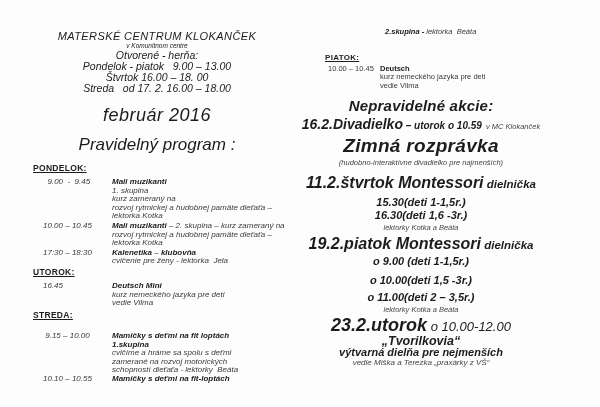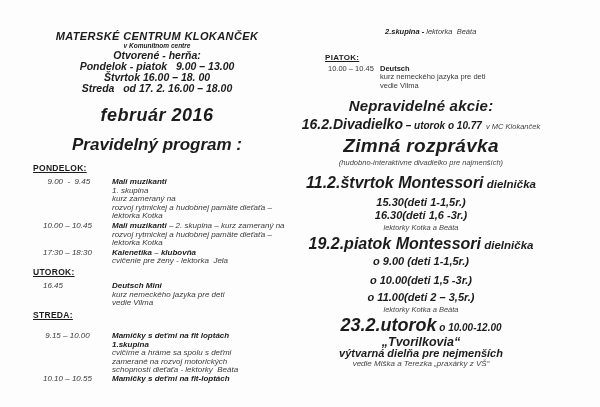--- a/index.html
+++ b/index.html
@@ -12,21 +12,21 @@
     width:600px; height:407px;
     background:#fdfdfd;
     overflow:hidden;
     color:#1c1c1c;
   }
   [data-bind] { white-space:pre-wrap; }
 
   
   .header {
     position:absolute; left:8px; top:30px; width:298px;
-    text-align:center; font-style:italic; font-weight:bold; color:#1c1c1c;
+    text-align:center; font-style:italic; font-weight:normal; color:#1c1c1c;
   }
   .h-title   { font-size:11px;   line-height:12px;  letter-spacing:0.4px; }
   .h-sub     { font-size:6.5px;  line-height:7.5px; }
   .h-addr    { font-size:10.5px; line-height:11px;  letter-spacing:0.2px; }
   .h-open    { font-size:10.5px; line-height:11px; }
   .h-hours   { font-size:10.5px; line-height:11px; }
   .h-month   { font-size:18px;   line-height:19px;  margin-top:12px; letter-spacing:0.5px; }
   .h-program { font-size:17px; line-height:13.5px; margin-top:13px; }
 
   
@@ -69,21 +69,21 @@
   .dv-where   { font-size:7.5px; color:#444; }
   .ev-big     { font-size:19px; font-weight:bold; line-height:20px; margin-top:2px; letter-spacing:0.3px; }
   .ev-note    { font-size:7.5px; line-height:9px; margin-top:2px; color:#444; }
   .mont       { line-height:17px; }
   .mt-main    { font-size:16px; font-weight:bold; }
   .mt-small   { font-size:11.5px; font-weight:bold; }
   .slot       { font-size:11px; font-weight:bold; line-height:11.5px; }
   .lect       { font-size:7.5px; line-height:9px; color:#444; }
   .tvor       { line-height:16px; }
   .tv-date    { font-size:18px; font-weight:bold; }
-  .tv-when    { font-size:10px; font-weight:bold; }
+  .tv-when    { font-size:13px; font-weight:normal; }
   .tv-name    { font-size:12.5px; font-weight:bold; line-height:12px; }
   .tv-sub     { font-size:11px; font-weight:bold; line-height:11.5px; }
   .tv-note    { font-size:8px; line-height:9px; color:#444; }
 </style>
 </head>
 <body>
 
 <div class="page">
 
   <div class="header">
@@ -168,21 +168,21 @@
         <div class="b" data-bind="right.piatok.title">Deutsch</div>
         <div data-bind="right.piatok.lines.0">kurz nemeckého jazyka pre deti</div>
         <div data-bind="right.piatok.lines.1">vedie Vilma</div>
       </div>
     </div>
   </div>
 
   <div class="events">
     <div class="ev-heading" data-bind="right.events.heading">Nepravidelné akcie:</div>
 
-    <div class="ev-div"><span class="dv-date" data-bind="right.events.divadielko.date">16.2.Divadielko</span><span class="dv-when" data-bind="right.events.divadielko.when"> – utorok o 10.77</span><span class="dv-where" data-bind="right.events.divadielko.where">  v MC Klokanček</span></div>
+    <div class="ev-div"><span class="dv-date" data-bind="right.events.divadielko.date">16.2.Divadielko</span><span class="dv-when" data-bind="right.events.divadielko.when"> – utorok o 10.59</span><span class="dv-where" data-bind="right.events.divadielko.where">  v MC Klokanček</span></div>
     <div class="ev-big" data-bind="right.events.divadielko.title">Zimná rozprávka</div>
     <div class="ev-note" data-bind="right.events.divadielko.note">(hudobno-interaktívne divadielko pre najmenších)</div>
 
     <div class="mont" style="margin-top:7px"><span class="mt-main" data-bind="right.events.montessori1.title_main">11.2.štvrtok Montessori</span><span class="mt-small" data-bind="right.events.montessori1.title_small"> dielnička</span></div>
     <div class="slot" style="margin-top:4px" data-bind="right.events.montessori1.slots.0">15.30(deti 1-1,5r.)</div>
     <div class="slot" style="margin-top:1px" data-bind="right.events.montessori1.slots.1">16.30(deti 1,6 -3r.)</div>
     <div class="lect" style="margin-top:2px" data-bind="right.events.montessori1.lecturers">lektorky Kotka a Beáta</div>
 
     <div class="mont" style="margin-top:3px"><span class="mt-main" data-bind="right.events.montessori2.title_main">19.2.piatok Montessori</span><span class="mt-small" data-bind="right.events.montessori2.title_small"> dielnička</span></div>
     <div class="slot" style="margin-top:2px" data-bind="right.events.montessori2.slots.0">o 9.00 (deti 1-1,5r.)</div>

